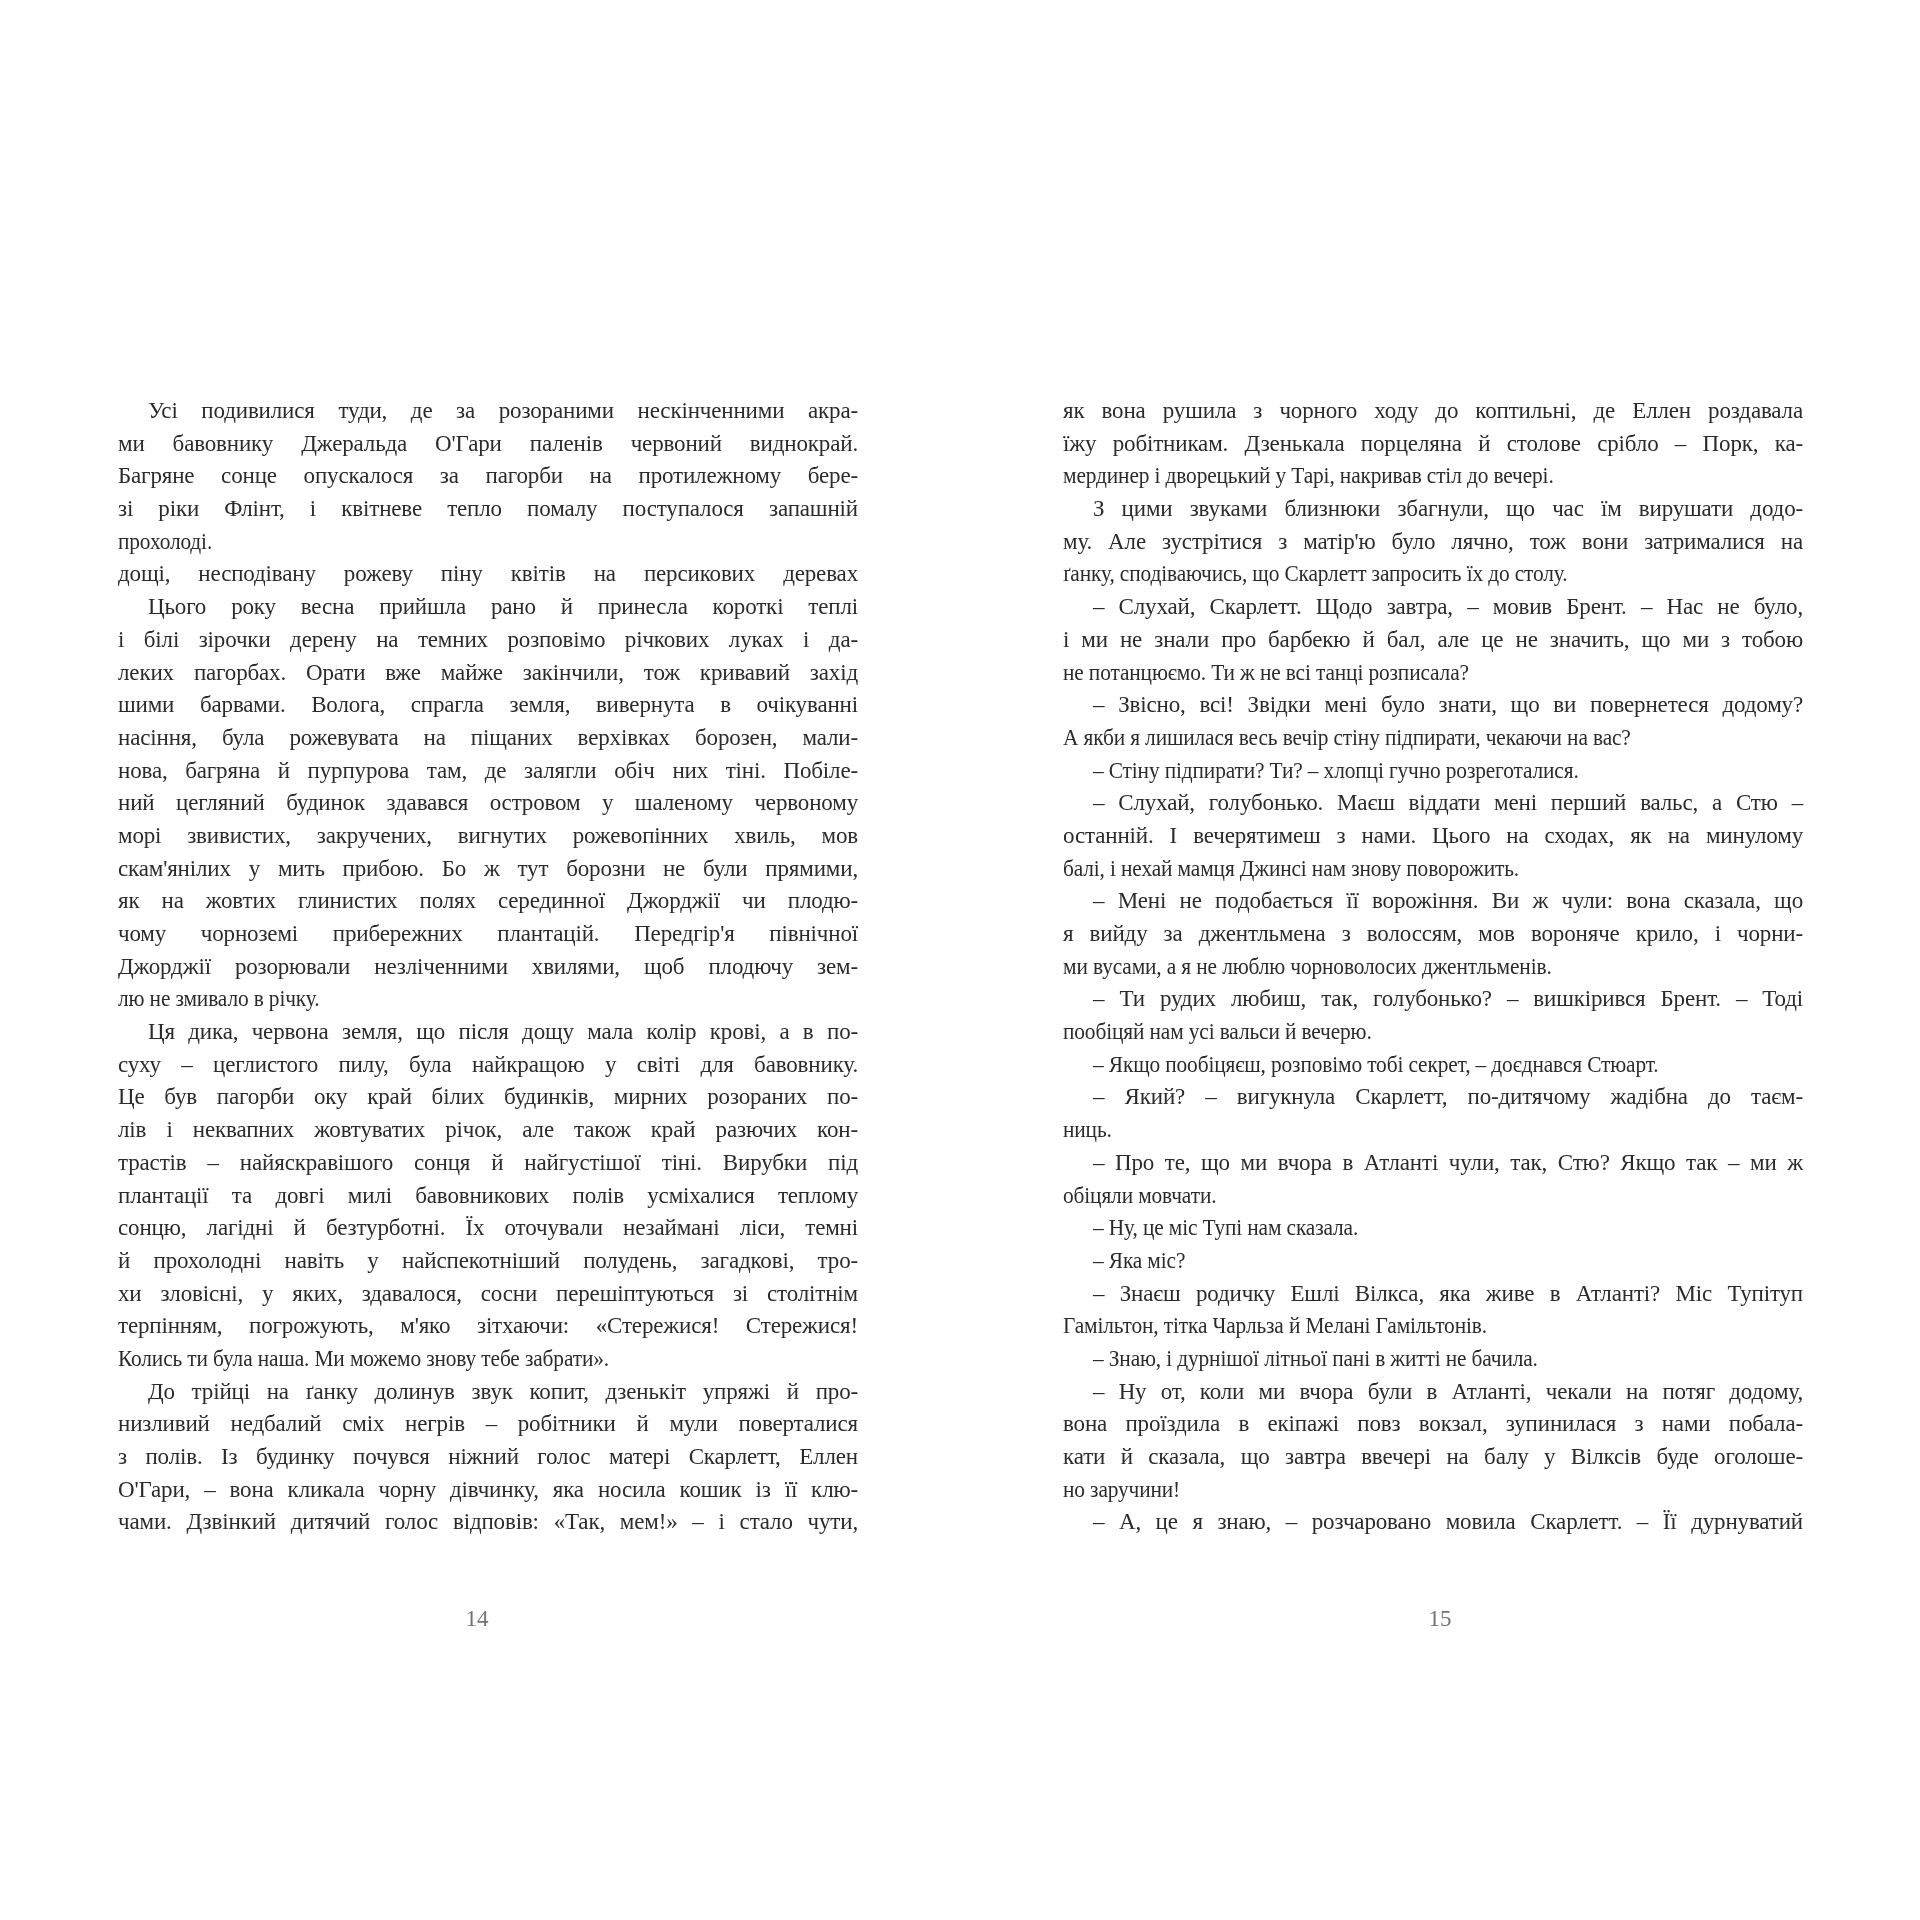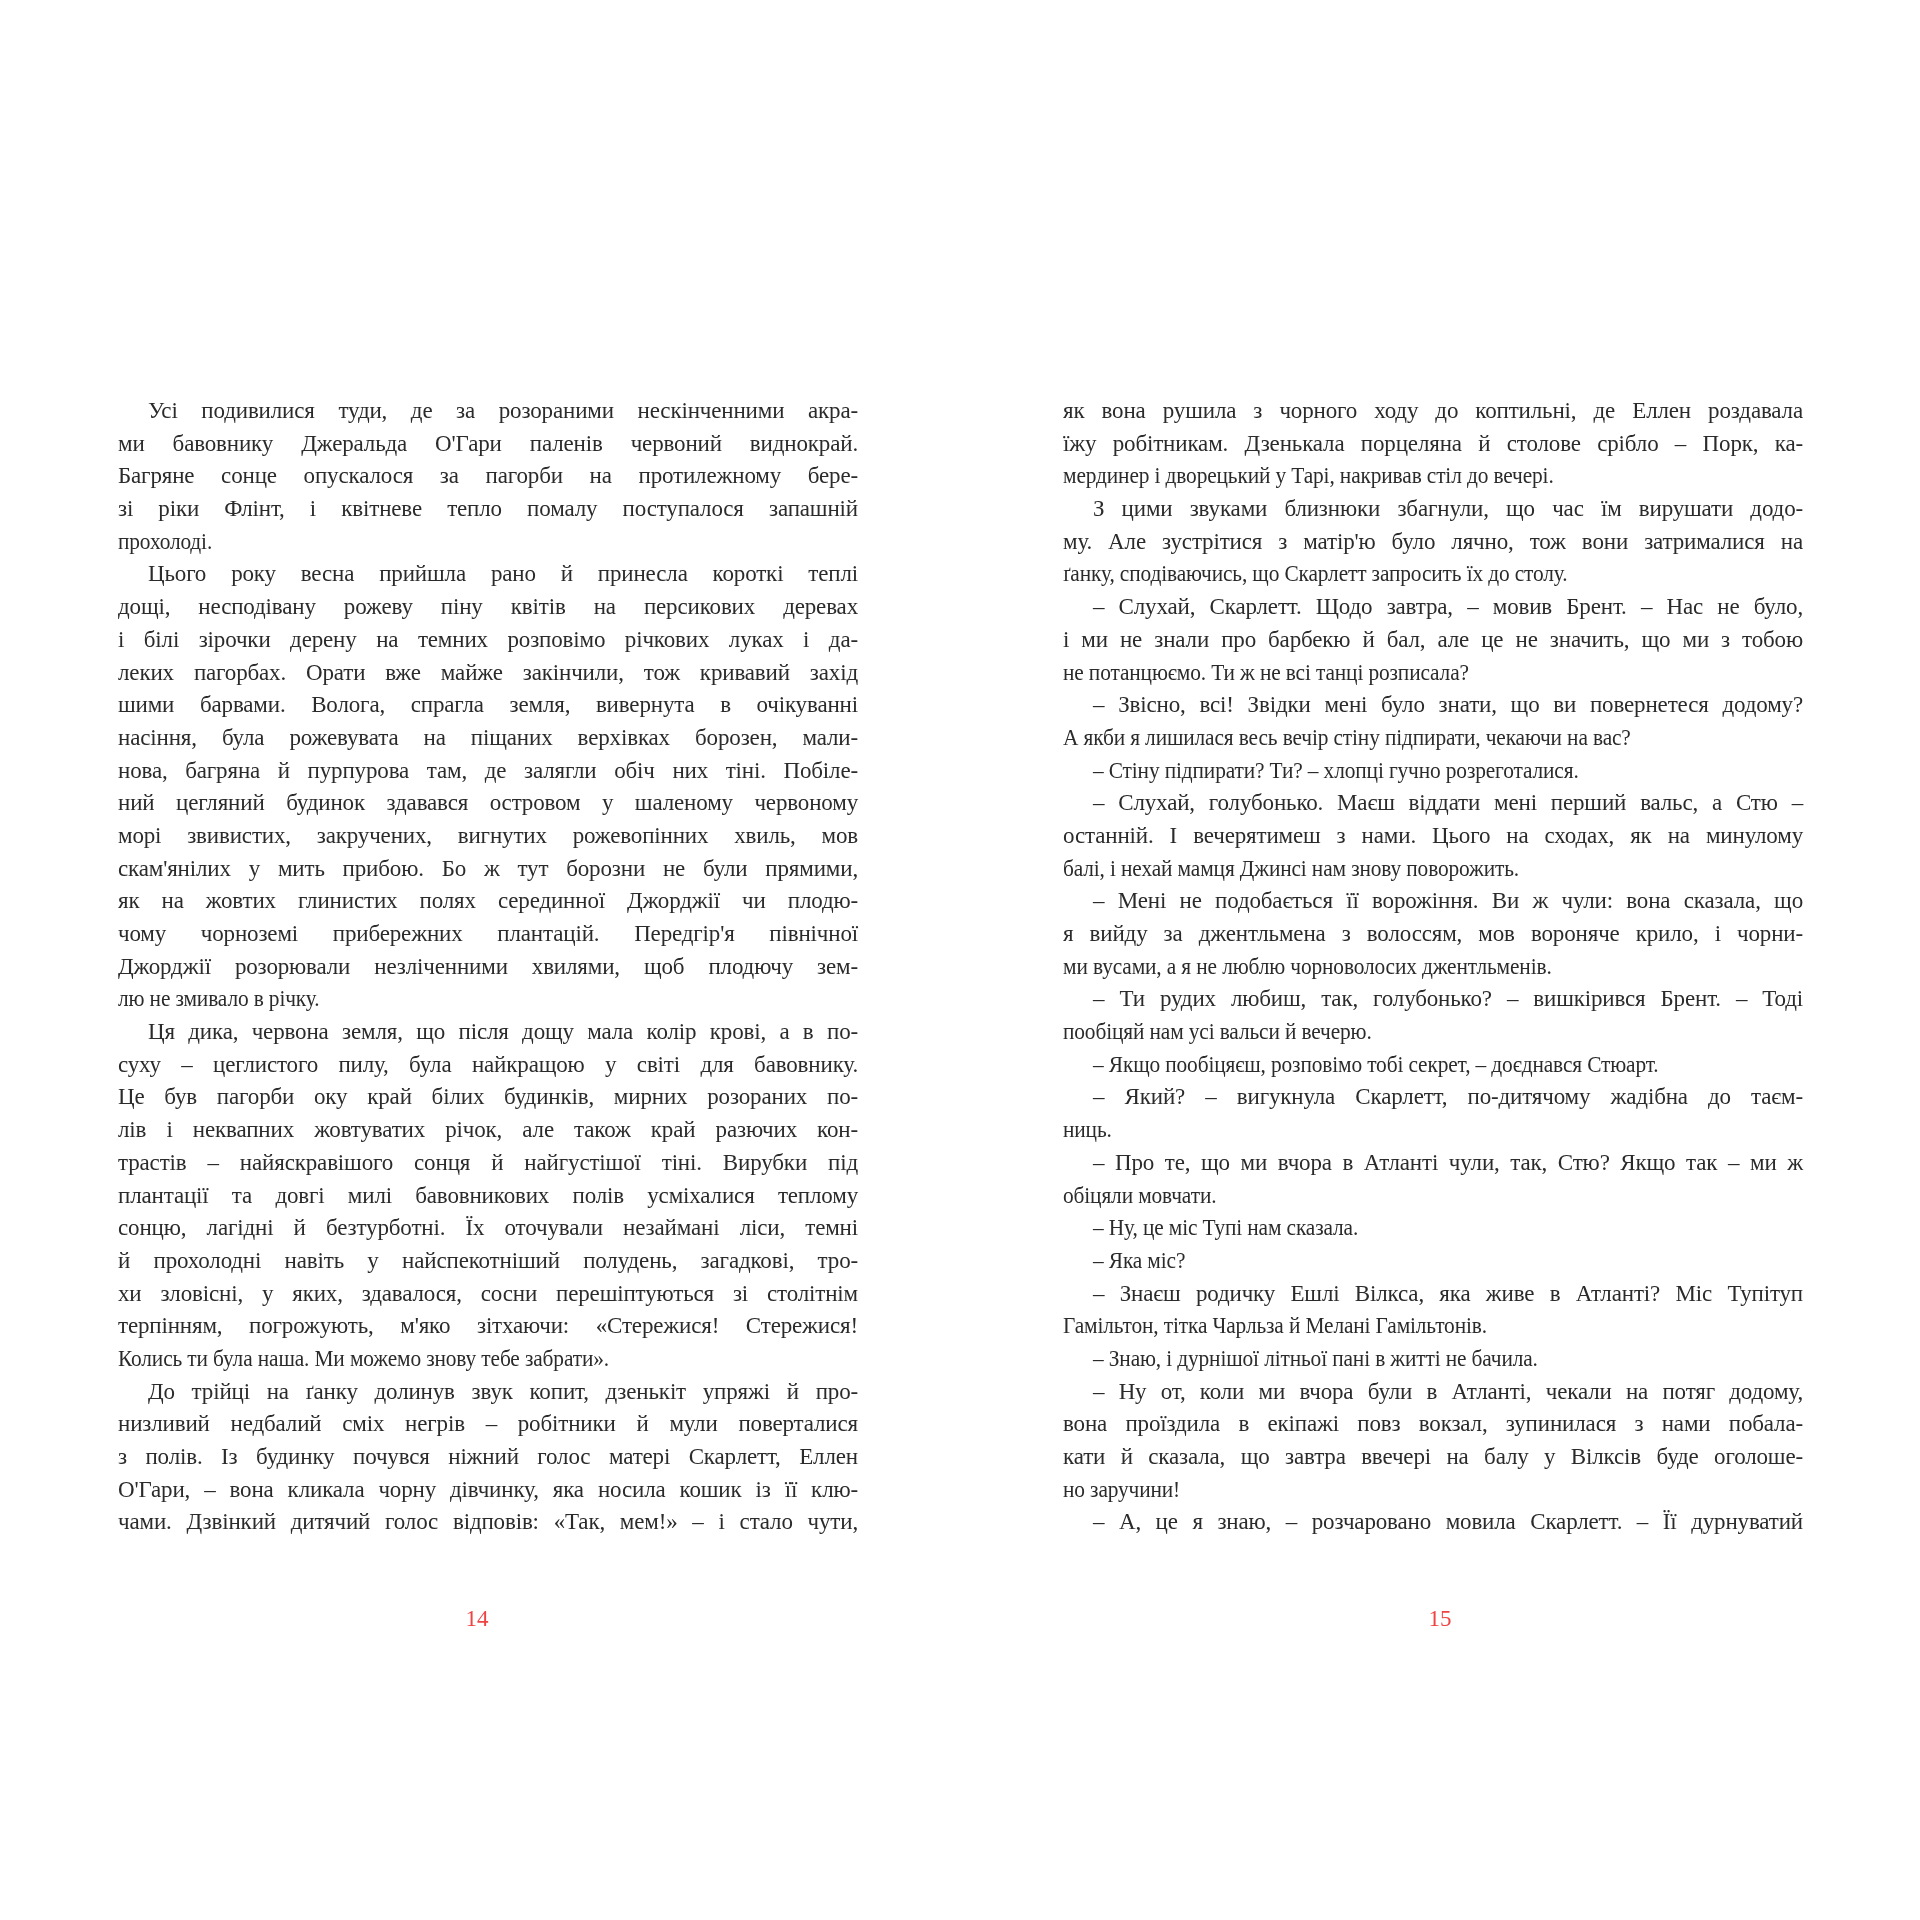--- a/index.html
+++ b/index.html
@@ -43,38 +43,38 @@
   }
   .line.indent { padding-left: 30px; }
   .line.last { text-align-last: left; }
   .folio {
     position: absolute;
     top: 1574px;
     width: 80px;
     text-align: center;
     font-size: 23px;
     line-height: 32px;
-    color: #ef4444;
+    color: #737373;
   }
   .folio.left { left: 437px; }
   .folio.right { left: 1400px; }
 </style>
 </head>
 <body>
 
 <div class="spread">
   <div class="page left">
     <div class="text-block" id="left-lines">
         <span class="line indent">Усі подивилися туди, де за розораними нескінченними акра-</span>
         <span class="line">ми бавовнику Джеральда О'Гари паленів червоний виднокрай.</span>
         <span class="line">Багряне сонце опускалося за пагорби на протилежному бере-</span>
         <span class="line">зі ріки Флінт, і квітневе тепло помалу поступалося запашній</span>
         <span class="line last" style="width: 795.699px; transform: scaleX(0.93); box-sizing: border-box;">прохолоді.</span>
+        <span class="line">дощі, несподівану рожеву піну квітів на персикових деревах</span>
         <span class="line indent">Цього року весна прийшла рано й принесла короткі теплі</span>
-        <span class="line">дощі, несподівану рожеву піну квітів на персикових деревах</span>
         <span class="line">і білі зірочки дерену на темних розповімо річкових луках і да-</span>
         <span class="line">леких пагорбах. Орати вже майже закінчили, тож кривавий захід</span>
         <span class="line">шими барвами. Волога, спрагла земля, вивернута в очікуванні</span>
         <span class="line">насіння, була рожевувата на піщаних верхівках борозен, мали-</span>
         <span class="line">нова, багряна й пурпурова там, де залягли обіч них тіні. Побіле-</span>
         <span class="line">ний цегляний будинок здавався островом у шаленому червоному</span>
         <span class="line">морі звивистих, закручених, вигнутих рожевопінних хвиль, мов</span>
         <span class="line">скам'янілих у мить прибою. Бо ж тут борозни не були прямими,</span>
         <span class="line">як на жовтих глинистих полях серединної Джорджії чи плодю-</span>
         <span class="line">чому чорноземі прибережних плантацій. Передгір'я північної</span>

